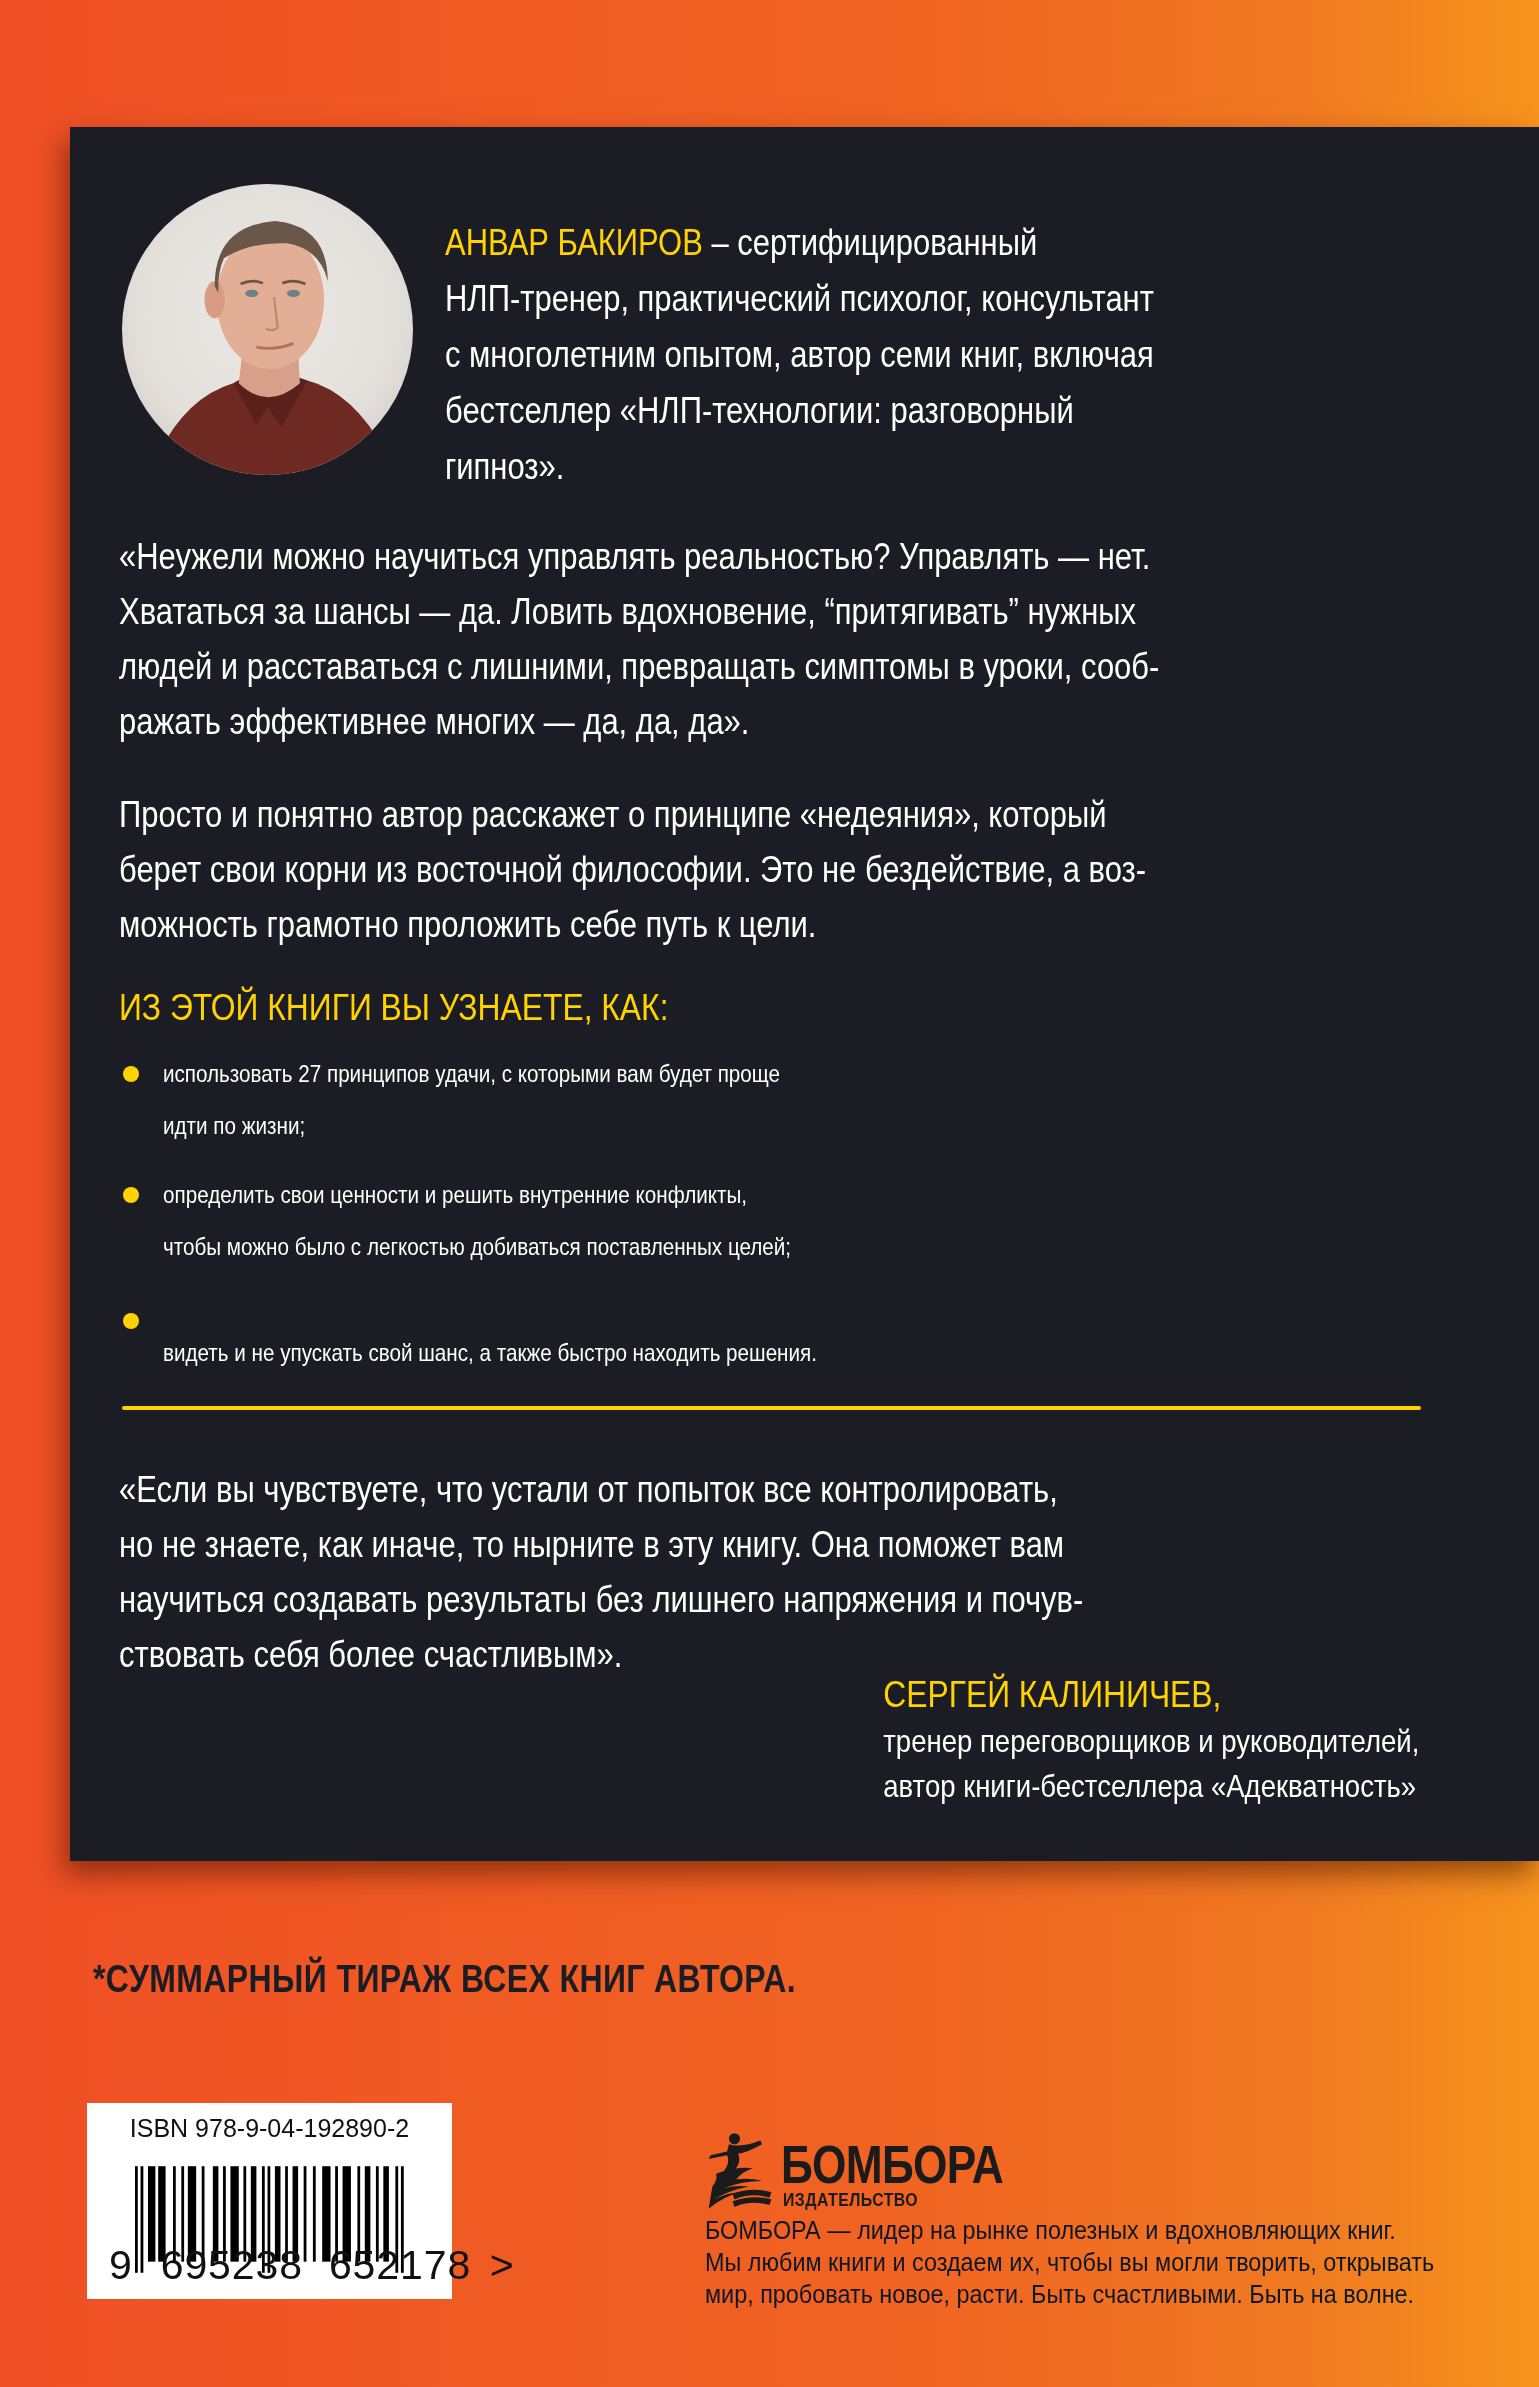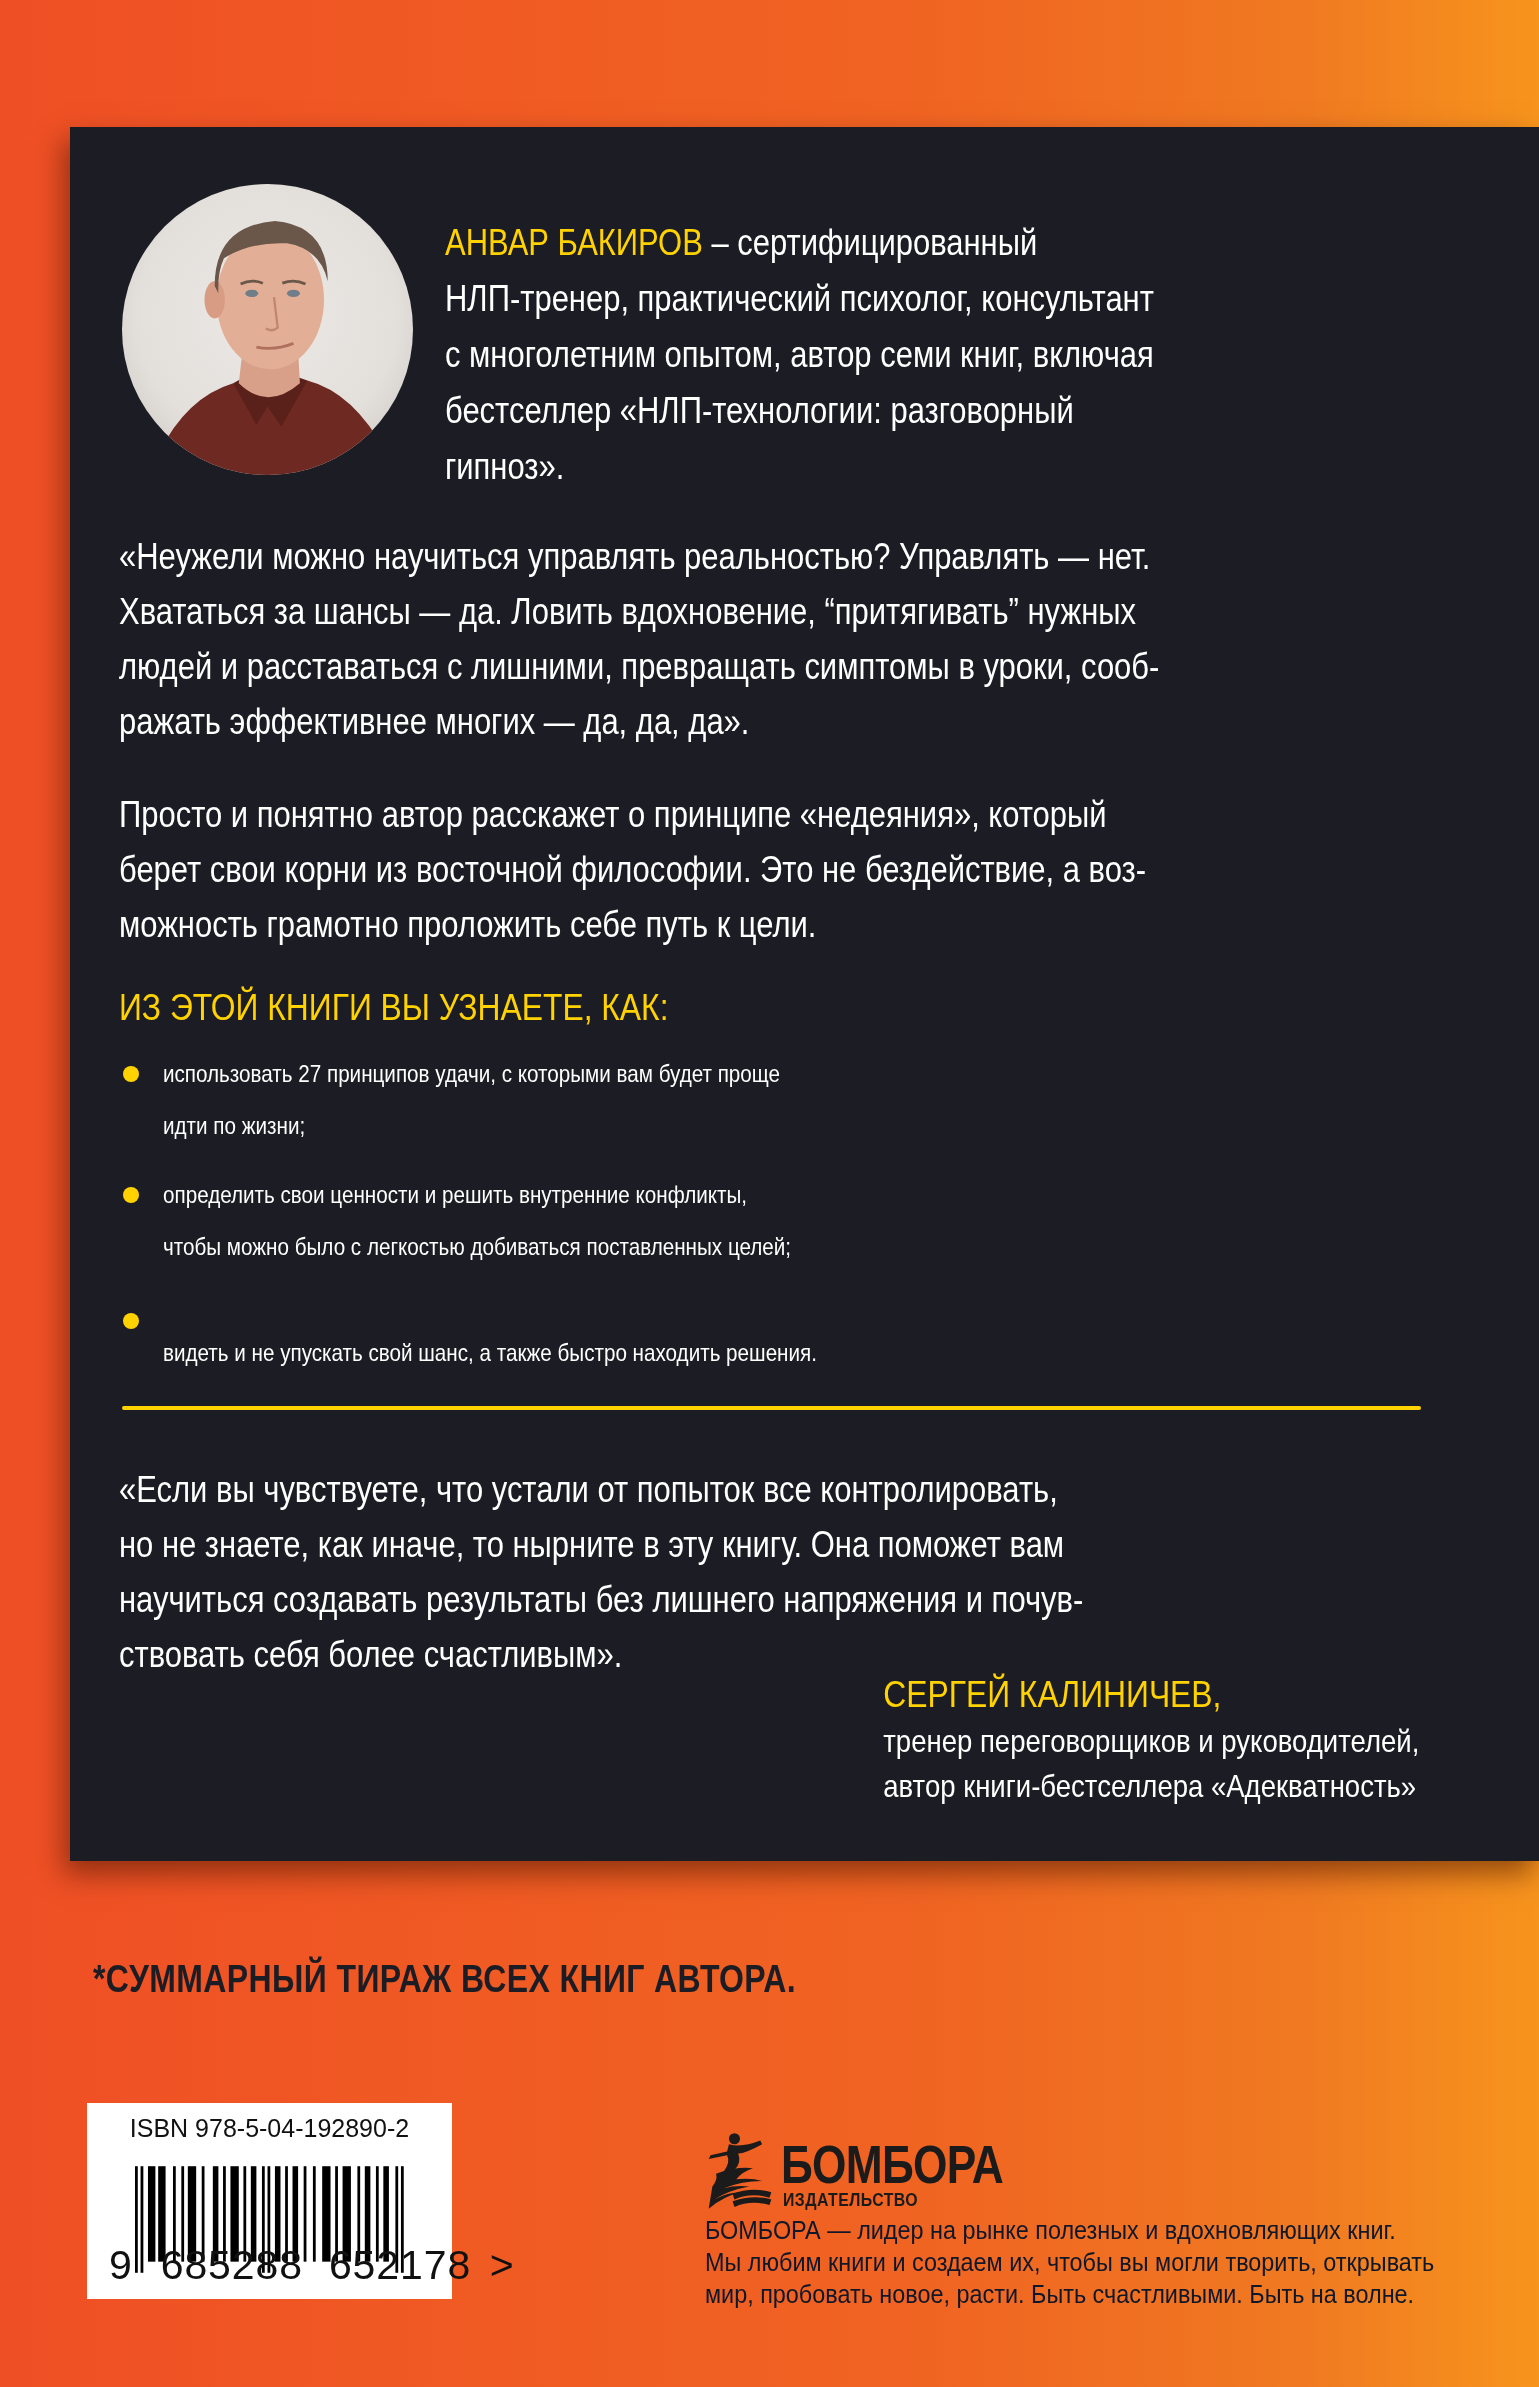--- a/index.html
+++ b/index.html
@@ -148,21 +148,21 @@
 
 <div class="attrib">
   <span class="name">СЕРГЕЙ КАЛИНИЧЕВ,</span>
   <span class="role">тренер переговорщиков и руководителей,</span>
   <span class="role">автор книги-бестселлера «Адекватность»</span>
 </div>
 
 <div class="footnote">*СУММАРНЫЙ ТИРАЖ ВСЕХ КНИГ АВТОРА.</div>
 
 <div class="barcode-box">
-  <div class="isbn-label">ISBN 978-5-04-192890-2</div>
+  <div class="isbn-label">ISBN 978-9-04-192890-2</div>
   <svg class="bars" width="278" height="107" viewBox="0 0 300 115">
     <g fill="#000">
       <rect x="0" y="0" width="3" height="115"></rect>
         <rect x="6" y="0" width="3" height="115"></rect>
       <rect x="14" y="0" width="8" height="103"></rect>
         <rect x="25" y="0" width="8" height="103"></rect>
       <rect x="41" y="0" width="3" height="103"></rect>
         <rect x="50" y="0" width="3" height="103"></rect>
       <rect x="57" y="0" width="9" height="103"></rect>
         <rect x="72" y="0" width="3" height="103"></rect>
@@ -183,21 +183,21 @@
       <rect x="224" y="0" width="9" height="103"></rect>
         <rect x="240" y="0" width="3" height="103"></rect>
       <rect x="248" y="0" width="6" height="103"></rect>
         <rect x="260" y="0" width="3" height="103"></rect>
       <rect x="268" y="0" width="6" height="103"></rect>
         <rect x="281" y="0" width="3" height="115"></rect>
       <rect x="287" y="0" width="3" height="115"></rect>
     </g>
   </svg>
   <div class="ean-digits">
-    <span>9</span><span style="display:inline-block;width:28px;"></span><span>685288</span><span style="display:inline-block;width:26px;"></span><span>652178</span><span style="display:inline-block;width:18.6px;"></span><span>&gt;</span>
+    <span>9</span><span style="display:inline-block;width:28px;"></span><span>695238</span><span style="display:inline-block;width:26px;"></span><span>652178</span><span style="display:inline-block;width:18.6px;"></span><span>&gt;</span>
   </div>
 </div>
 
 <div class="logo">
   <svg width="70" height="79" viewBox="0 0 76 85" style="position:absolute;left:0;top:1.9px;">
     <g fill="#1B1B1B">
       <circle cx="32" cy="8" r="6"></circle>
       <path d="M26 14 Q40 18 60 10 L62 14 Q44 24 36 24 Q40 34 32 42 L20 44 Q28 34 24 26 L4 30 L6 26 L24 22 Z"></path>
       <path d="M12 46 Q34 38 52 40 Q40 44 34 52 Q50 50 62 54 Q40 54 20 62 Q34 58 48 60 Q26 64 10 74 Q24 66 40 66 Q20 70 4 84 L8 60 Q14 52 12 46 Z"></path>
       <path d="M30 68 Q50 60 72 66 L70 72 Q50 66 32 74 Z"></path>

